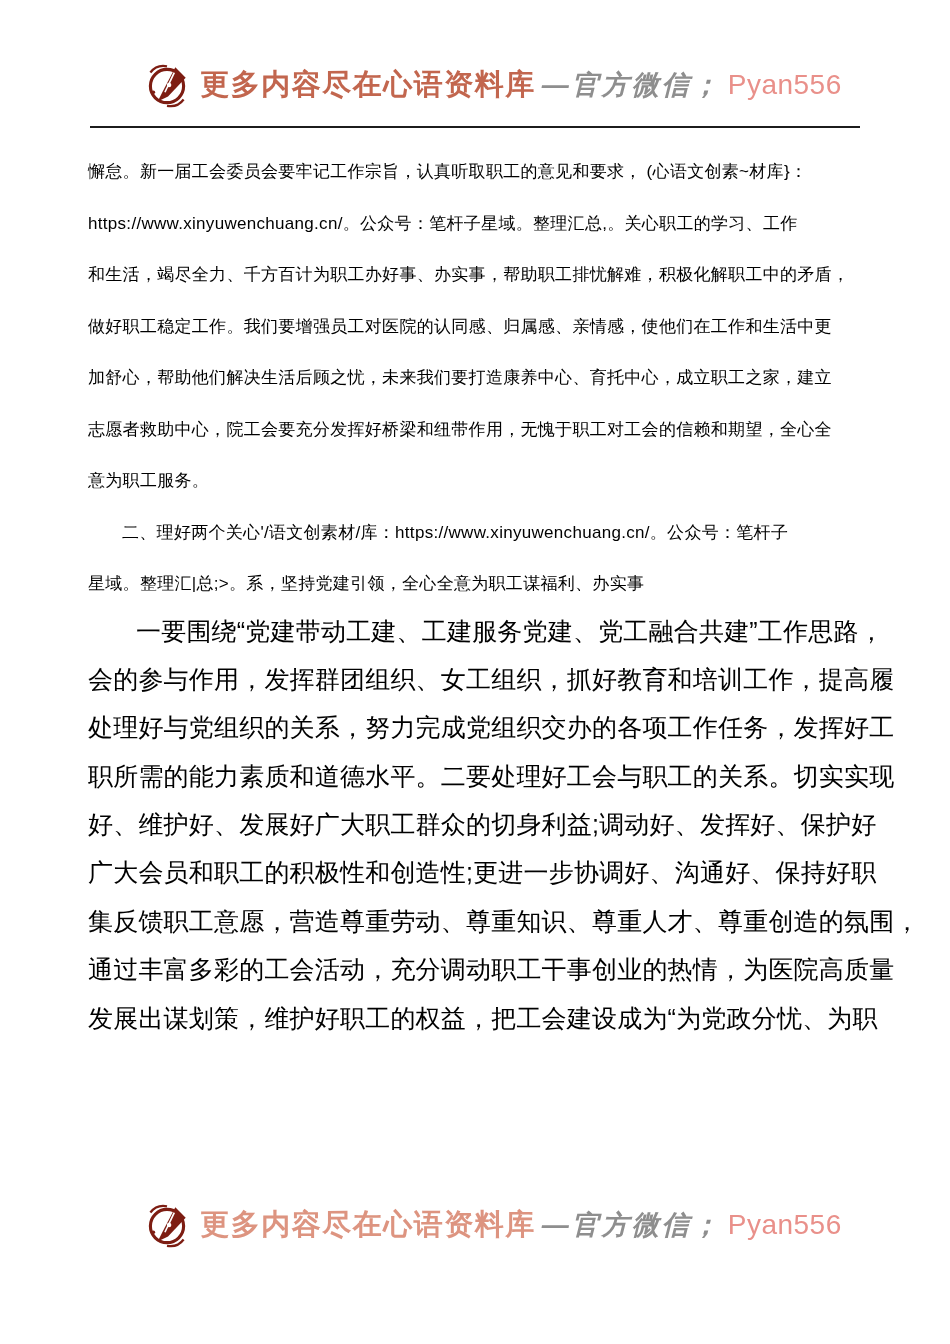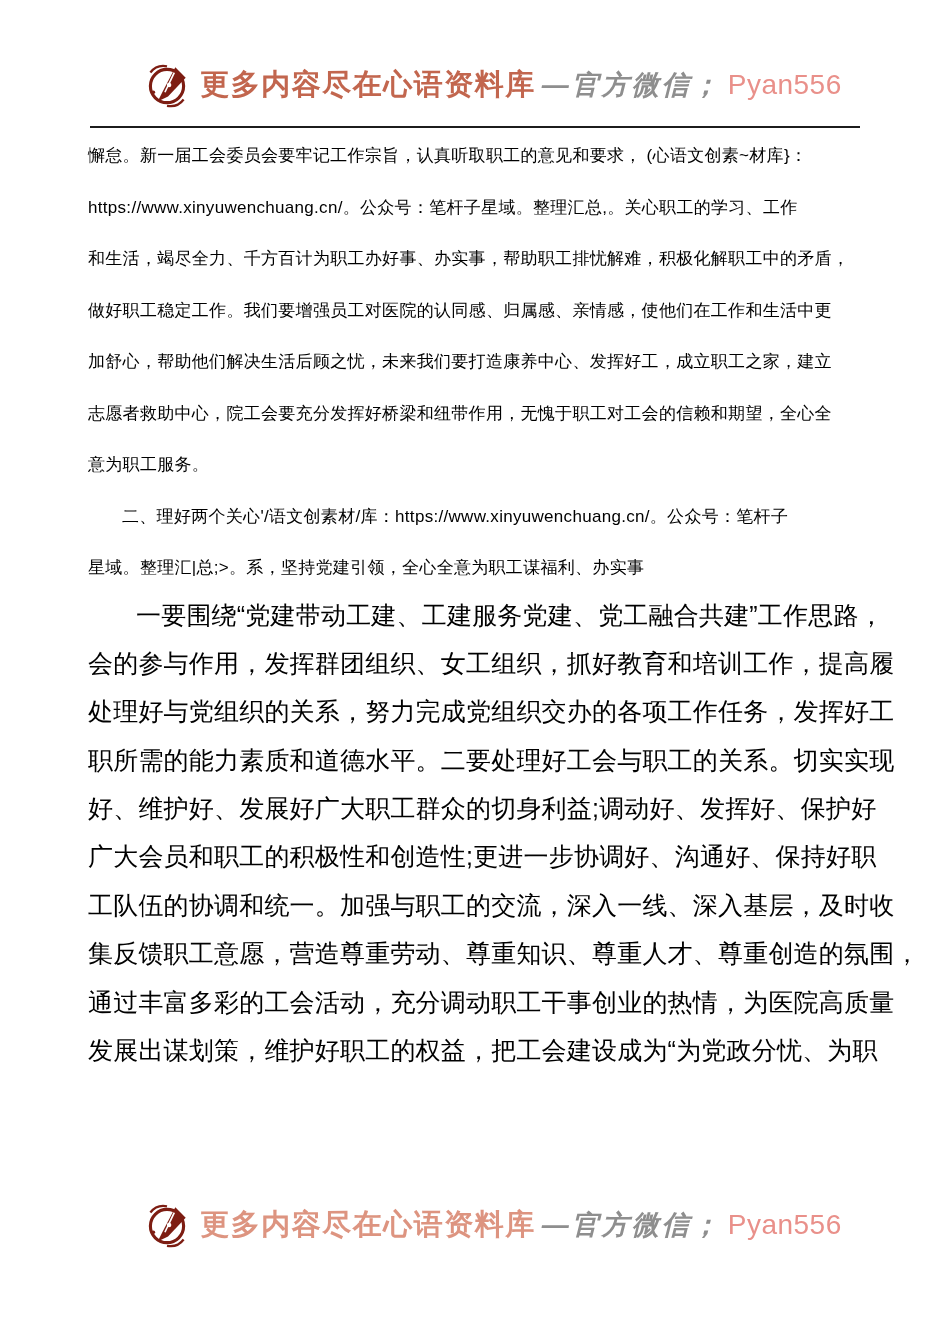--- a/index.html
+++ b/index.html
@@ -35,21 +35,21 @@
   .wechat-id {
     font-size:28px; letter-spacing:0.5px;
     color:var(--id-pink,#e9908a);
   }
   .rule {
     position:absolute; top:126px; left:90px; width:770px;
     border-top:2px solid var(--rule-color,#1c1c1c);
   }
   
   .doc {
-    position:absolute; left:88px; top:130px; width:782px;
+    position:absolute; left:88px; top:146px; width:782px;
     color:#000;
   }
   .para .line { white-space:nowrap; overflow:visible; }
   .para.small .line {
     font-size:17px; line-height:51.5px; height:51.5px;
     letter-spacing:0.3px;
   }
   .para.large .line {
     font-size:25px; line-height:48.4px; height:48.4px;
     letter-spacing:0.2px;
@@ -84,36 +84,35 @@
   </div>
 
   <div class="rule"></div>
 
   <div class="doc">
     <div class="para small">
         <div class="line">懈怠。新一届工会委员会要牢记工作宗旨，认真听取职工的意见和要求， (心语文创素~材库}：</div>
         <div class="line">https://www.xinyuwenchuang.cn/。公众号：笔杆子星域。整理汇总,。关心职工的学习、工作</div>
         <div class="line">和生活，竭尽全力、千方百计为职工办好事、办实事，帮助职工排忧解难，积极化解职工中的矛盾，</div>
         <div class="line">做好职工稳定工作。我们要增强员工对医院的认同感、归属感、亲情感，使他们在工作和生活中更</div>
-        <div class="line">加舒心，帮助他们解决生活后顾之忧，未来我们要打造康养中心、发挥好工，成立职工之家，建立</div>
+        <div class="line">加舒心，帮助他们解决生活后顾之忧，未来我们要打造康养中心、育托中心，成立职工之家，建立</div>
         <div class="line">志愿者救助中心，院工会要充分发挥好桥梁和纽带作用，无愧于职工对工会的信赖和期望，全心全</div>
         <div class="line">意为职工服务。</div>
       </div>
     <div class="para small">
         <div class="line indent">二、理好两个关心'/语文创素材/库：https://www.xinyuwenchuang.cn/。公众号：笔杆子</div>
         <div class="line">星域。整理汇|总;&gt;。系，坚持党建引领，全心全意为职工谋福利、办实事</div>
       </div>
     <div class="para large">
         <div class="line indent">一要围绕“党建带动工建、工建服务党建、党工融合共建”工作思路，</div>
         <div class="line">会的参与作用，发挥群团组织、女工组织，抓好教育和培训工作，提高履</div>
         <div class="line">处理好与党组织的关系，努力完成党组织交办的各项工作任务，发挥好工</div>
         <div class="line">职所需的能力素质和道德水平。二要处理好工会与职工的关系。切实实现</div>
         <div class="line">好、维护好、发展好广大职工群众的切身利益;调动好、发挥好、保护好</div>
         <div class="line">广大会员和职工的积极性和创造性;更进一步协调好、沟通好、保持好职</div>
-        <div class="line">工队伍的协调和统一。加强与职工的交流，深入一线、深入基层，及时收</div>
         <div class="line">集反馈职工意愿，营造尊重劳动、尊重知识、尊重人才、尊重创造的氛围，</div>
         <div class="line">通过丰富多彩的工会活动，充分调动职工干事创业的热情，为医院高质量</div>
         <div class="line">发展出谋划策，维护好职工的权益，把工会建设成为“为党政分忧、为职</div>
       </div>
   </div>
 
   <div class="watermark footer">
     <svg class="logo" viewBox="0 0 52 52" aria-hidden="true">
       <g stroke="#7d1d12" fill="none" stroke-width="3">
         <circle cx="26" cy="27" r="16"></circle>

